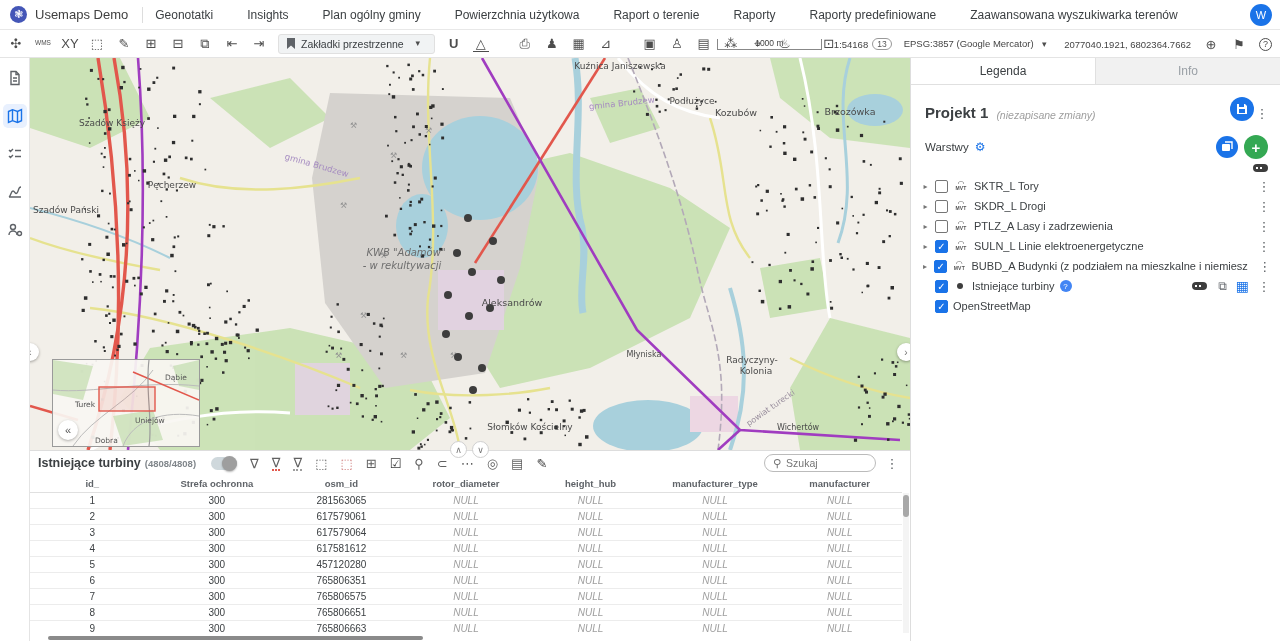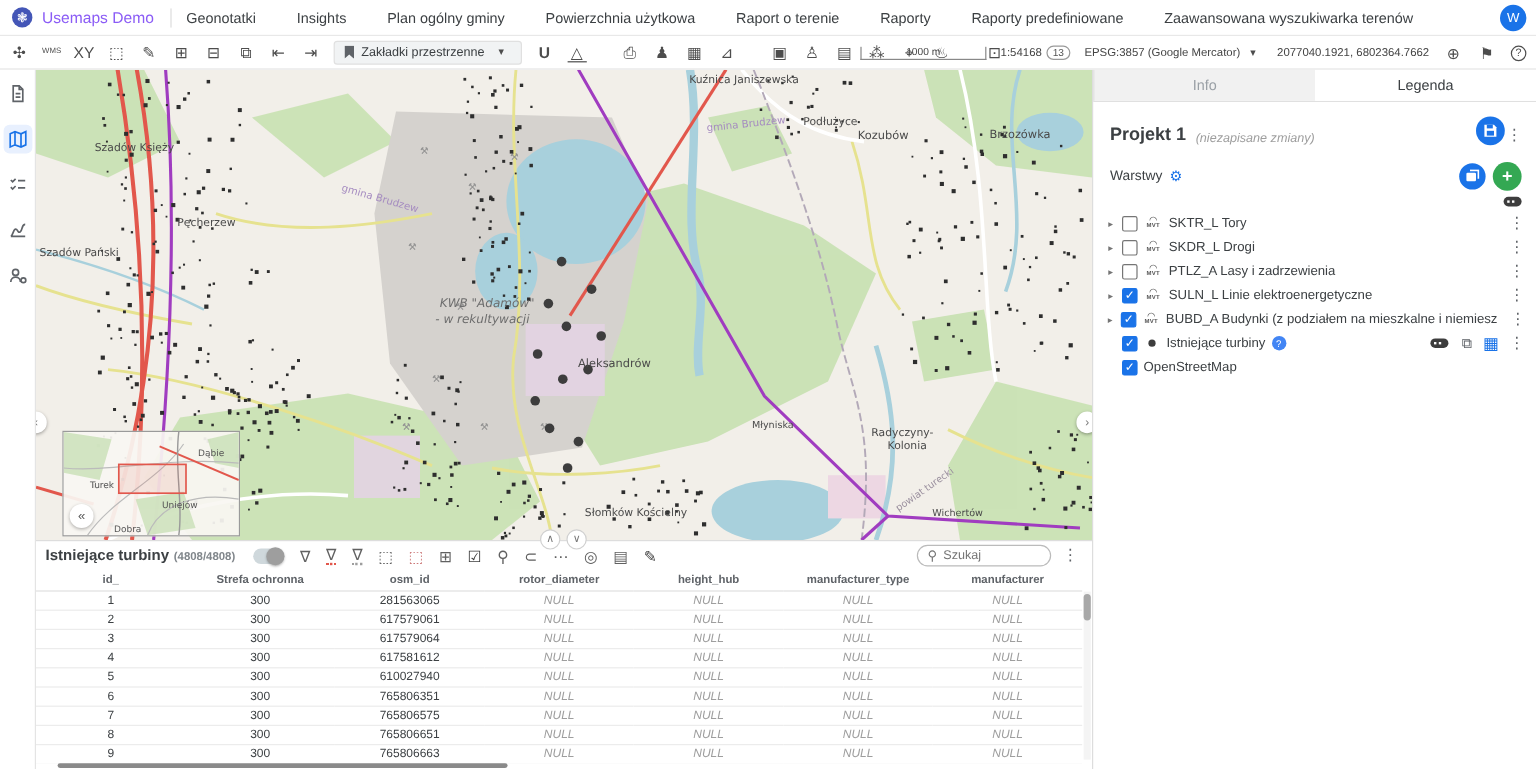--- a/index.html
+++ b/index.html
@@ -1,21 +1,21 @@
 <!DOCTYPE html>
 <html><head>
 <meta charset="utf-8">
 <style>
   * { margin:0; padding:0; box-sizing:border-box; }
   html,body { width:1280px; height:641px; overflow:hidden; font-family:"Liberation Sans","DejaVu Sans",sans-serif; background:#fff; }
   .icon { display:inline-flex; align-items:center; justify-content:center; color:#5f6368; font-size:14px; line-height:1; cursor:pointer; }
   
   #topbar { position:absolute; left:0; top:0; width:1280px; height:30px; background:#fff; border-bottom:1px solid #e8e8e8; display:flex; align-items:center; z-index:30; }
   #logo { width:17px; height:17px; border-radius:50%; background:#4456b7; color:#fff; font-size:11px; display:flex; align-items:center; justify-content:center; margin-left:10px; }
-  #apptitle { font-size:13px; color:#8b5cf6; margin-left:8px; font-weight:400; }
+  #apptitle { font-size:13px; color:#404040; margin-left:8px; font-weight:400; }
   #topdivider { width:1px; height:16px; background:#ddd; margin:0 12px 0 14px; }
   #nav { display:flex; gap:34px;align-items:flex-end; }
   .nav-item { font-size:12px; color:#3c4043; cursor:pointer; white-space:nowrap; }
   #avatar { position:absolute; right:8px; top:4px; width:22px; height:22px; border-radius:50%; background:#1a73e8; color:#fff; font-size:11px; display:flex; align-items:center; justify-content:center; }
   
   #toolbar { position:absolute; left:0; top:30px; width:1280px; height:28px; background:#fff; border-bottom:1px solid #e4e4e4; display:flex; align-items:center; padding-left:8px; gap:11px; z-index:29; }
   #toolbar .icon { width:16px; height:16px; font-size:13px; color:#4d4d4d; }
   .tool-text { font-size:9px; font-weight:normal; letter-spacing:0; }
   #bookmark-btn { display:flex; align-items:center; gap:6px; background:#f1f3f4; border:1px solid #e0e0e0; border-radius:3px; height:20px; padding:0 8px; cursor:pointer; }
   #bookmark-btn .bm { width:8px; height:11px; background:#5f6368; clip-path:polygon(0 0,100% 0,100% 100%,50% 68%,0 100%); }
@@ -828,22 +828,22 @@
     </svg>
     <div id="minimap-collapse">«</div>
   </div>
 
   <div class="edge-btn" style="left:-9px; top:285px;">‹</div>
   <div class="edge-btn" style="right:-5px; top:285px;">›</div>
 </div>
 
 <div id="rightpanel">
   <div id="tabs">
+    <div class="tab active">Legenda</div>
     <div class="tab inactive">Info</div>
-    <div class="tab active">Legenda</div>
   </div>
   <div id="project-row">
     <span id="project-name">Projekt 1</span>
     <span id="project-status">(niezapisane zmiany)</span>
     <div class="circle-btn blue">
       <svg width="12" height="12" viewBox="0 0 12 12">
           <path d="M1 1h8l2 2v8H1z" fill="#fff"></path>
           <rect x="3" y="1" width="5" height="3" fill="#1a73e8"></rect>
           <rect x="3" y="6" width="6" height="4" fill="#1a73e8"></rect>
         </svg>
@@ -1017,21 +1017,21 @@
             <td>300</td>
             <td>617581612</td>
             <td class="null">NULL</td>
             <td class="null">NULL</td>
             <td class="null">NULL</td>
             <td class="null">NULL</td>
           </tr>
           <tr>
             <td>5</td>
             <td>300</td>
-            <td>610027940</td>
+            <td>457120280</td>
             <td class="null">NULL</td>
             <td class="null">NULL</td>
             <td class="null">NULL</td>
             <td class="null">NULL</td>
           </tr>
           <tr>
             <td>6</td>
             <td>300</td>
             <td>765806351</td>
             <td class="null">NULL</td>

